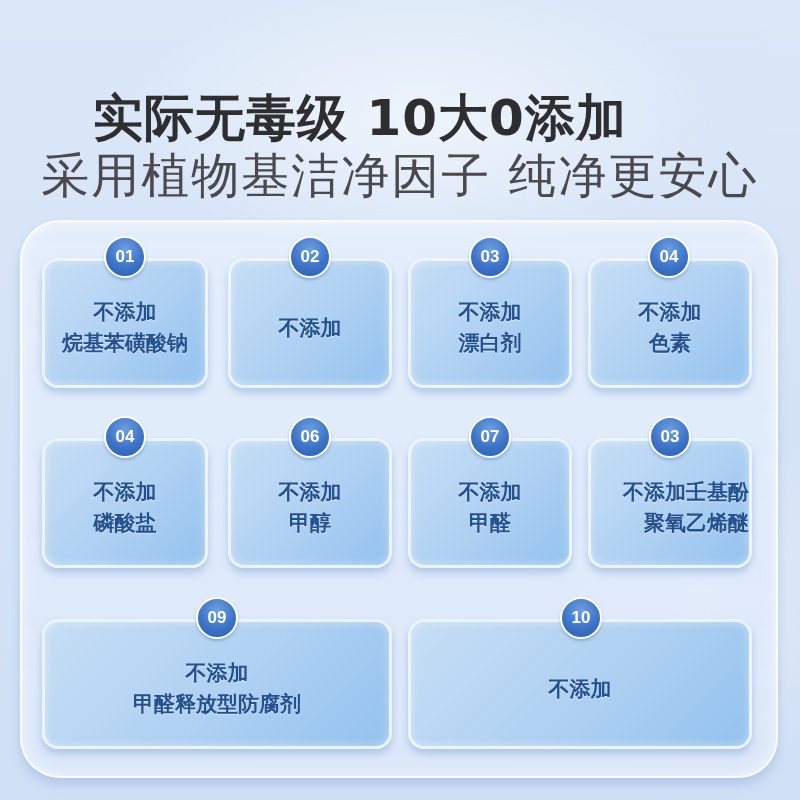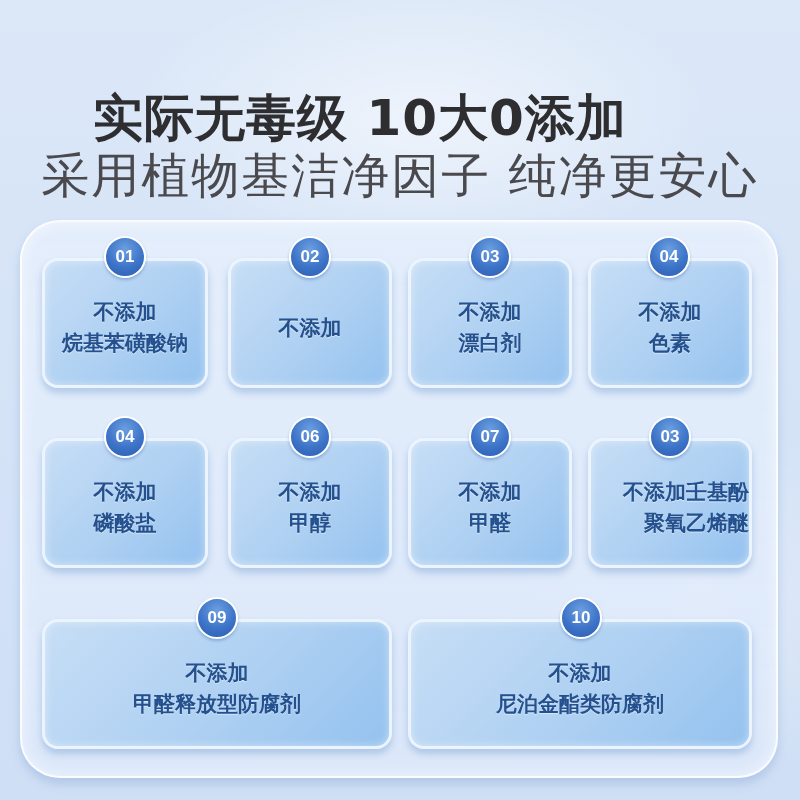--- a/index.html
+++ b/index.html
@@ -116,15 +116,14 @@
 <div class="badge" style="left:649px; top:416px;">03</div>
 
 <div class="card" style="left:42px; top:619px; width:350px; height:130px;">
   <div class="line">不添加</div>
   <div class="line">甲醛释放型防腐剂</div>
 </div>
 <div class="badge" style="left:196px; top:597px;">09</div>
 
 <div class="card" style="left:408px; top:619px; width:344px; height:130px;">
   <div class="line">不添加</div>
-  <div class="line">尼泊金酯类防腐剂</div>
 </div>
 <div class="badge" style="left:560px; top:597px;">10</div>
 
 </body></html>

